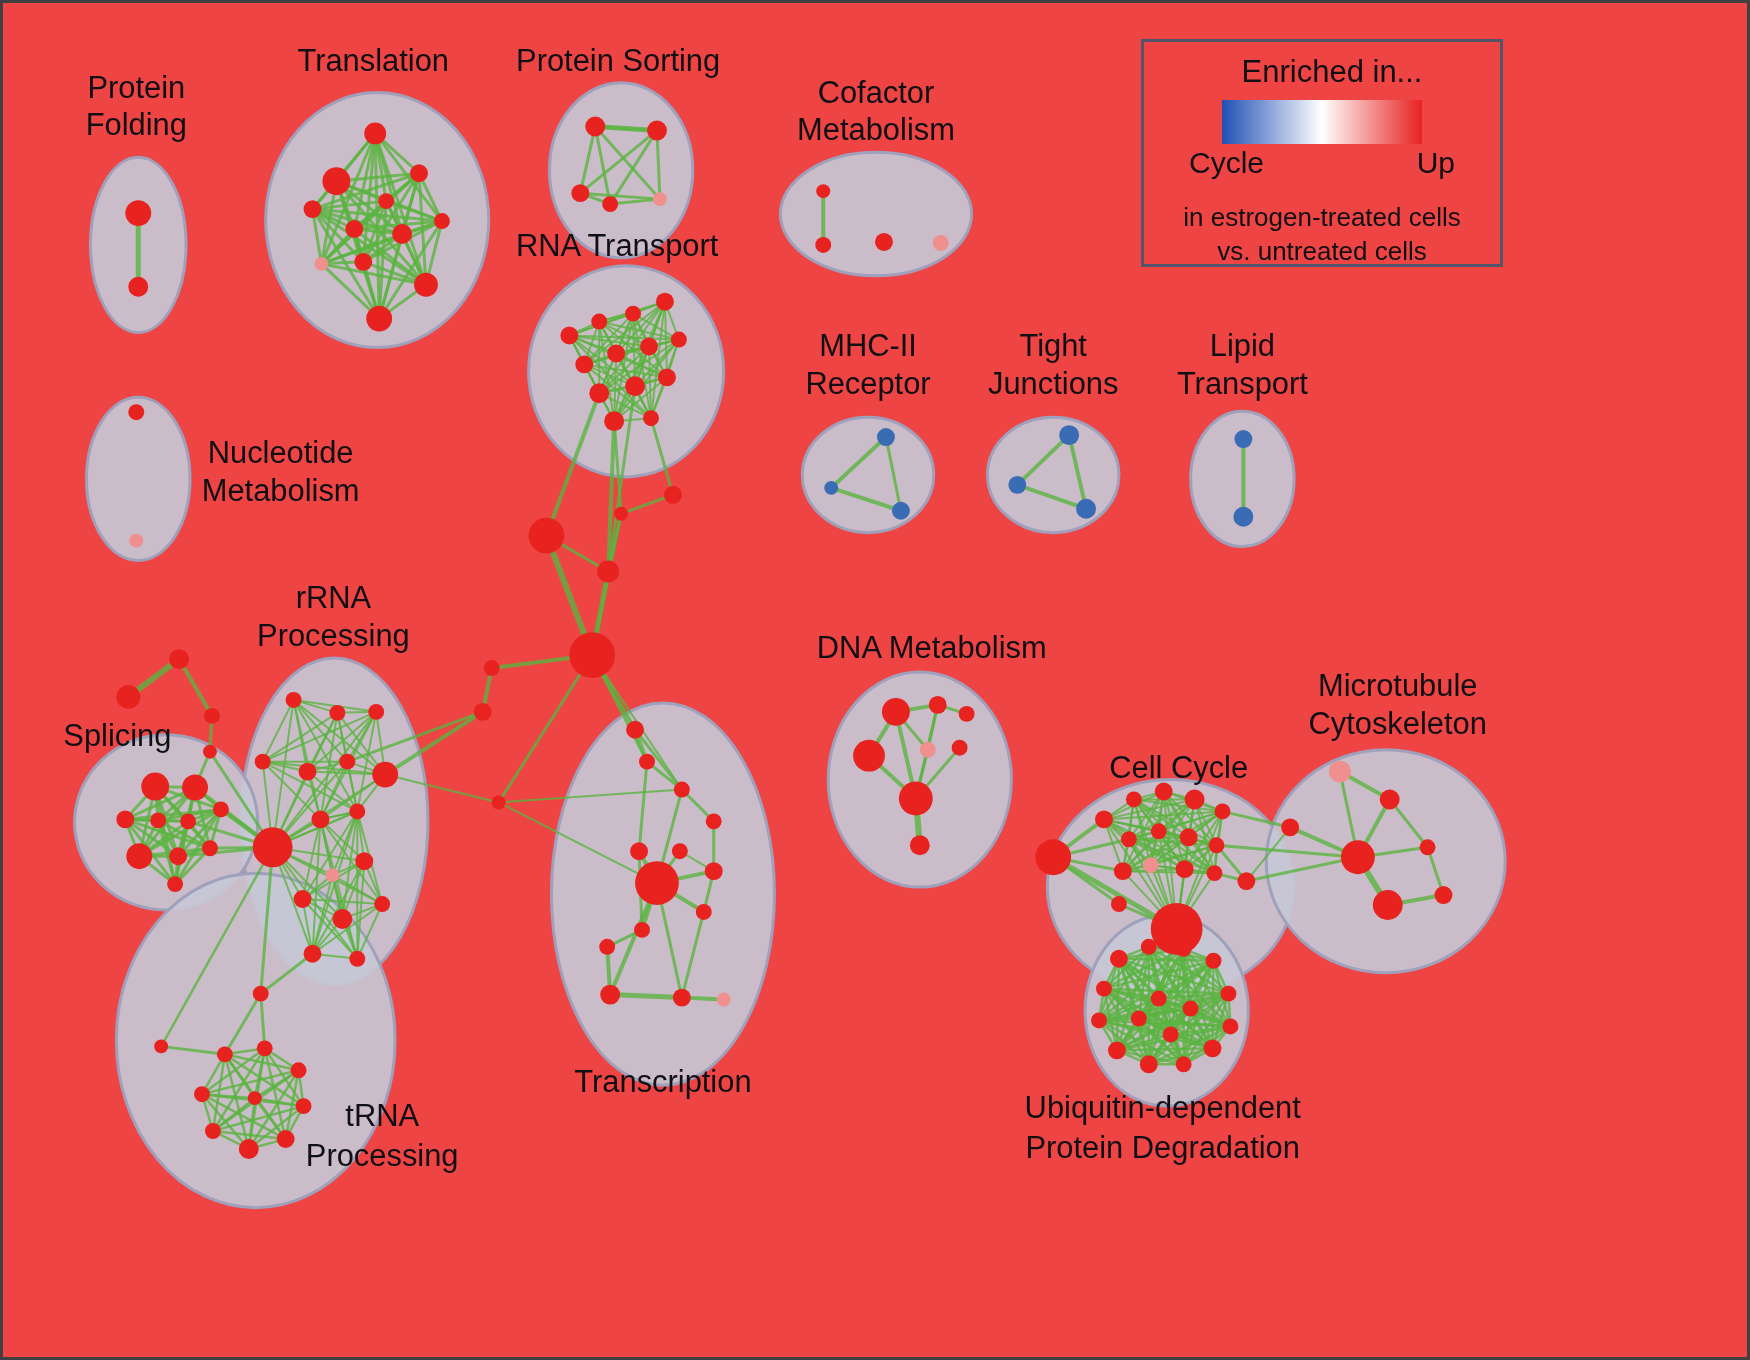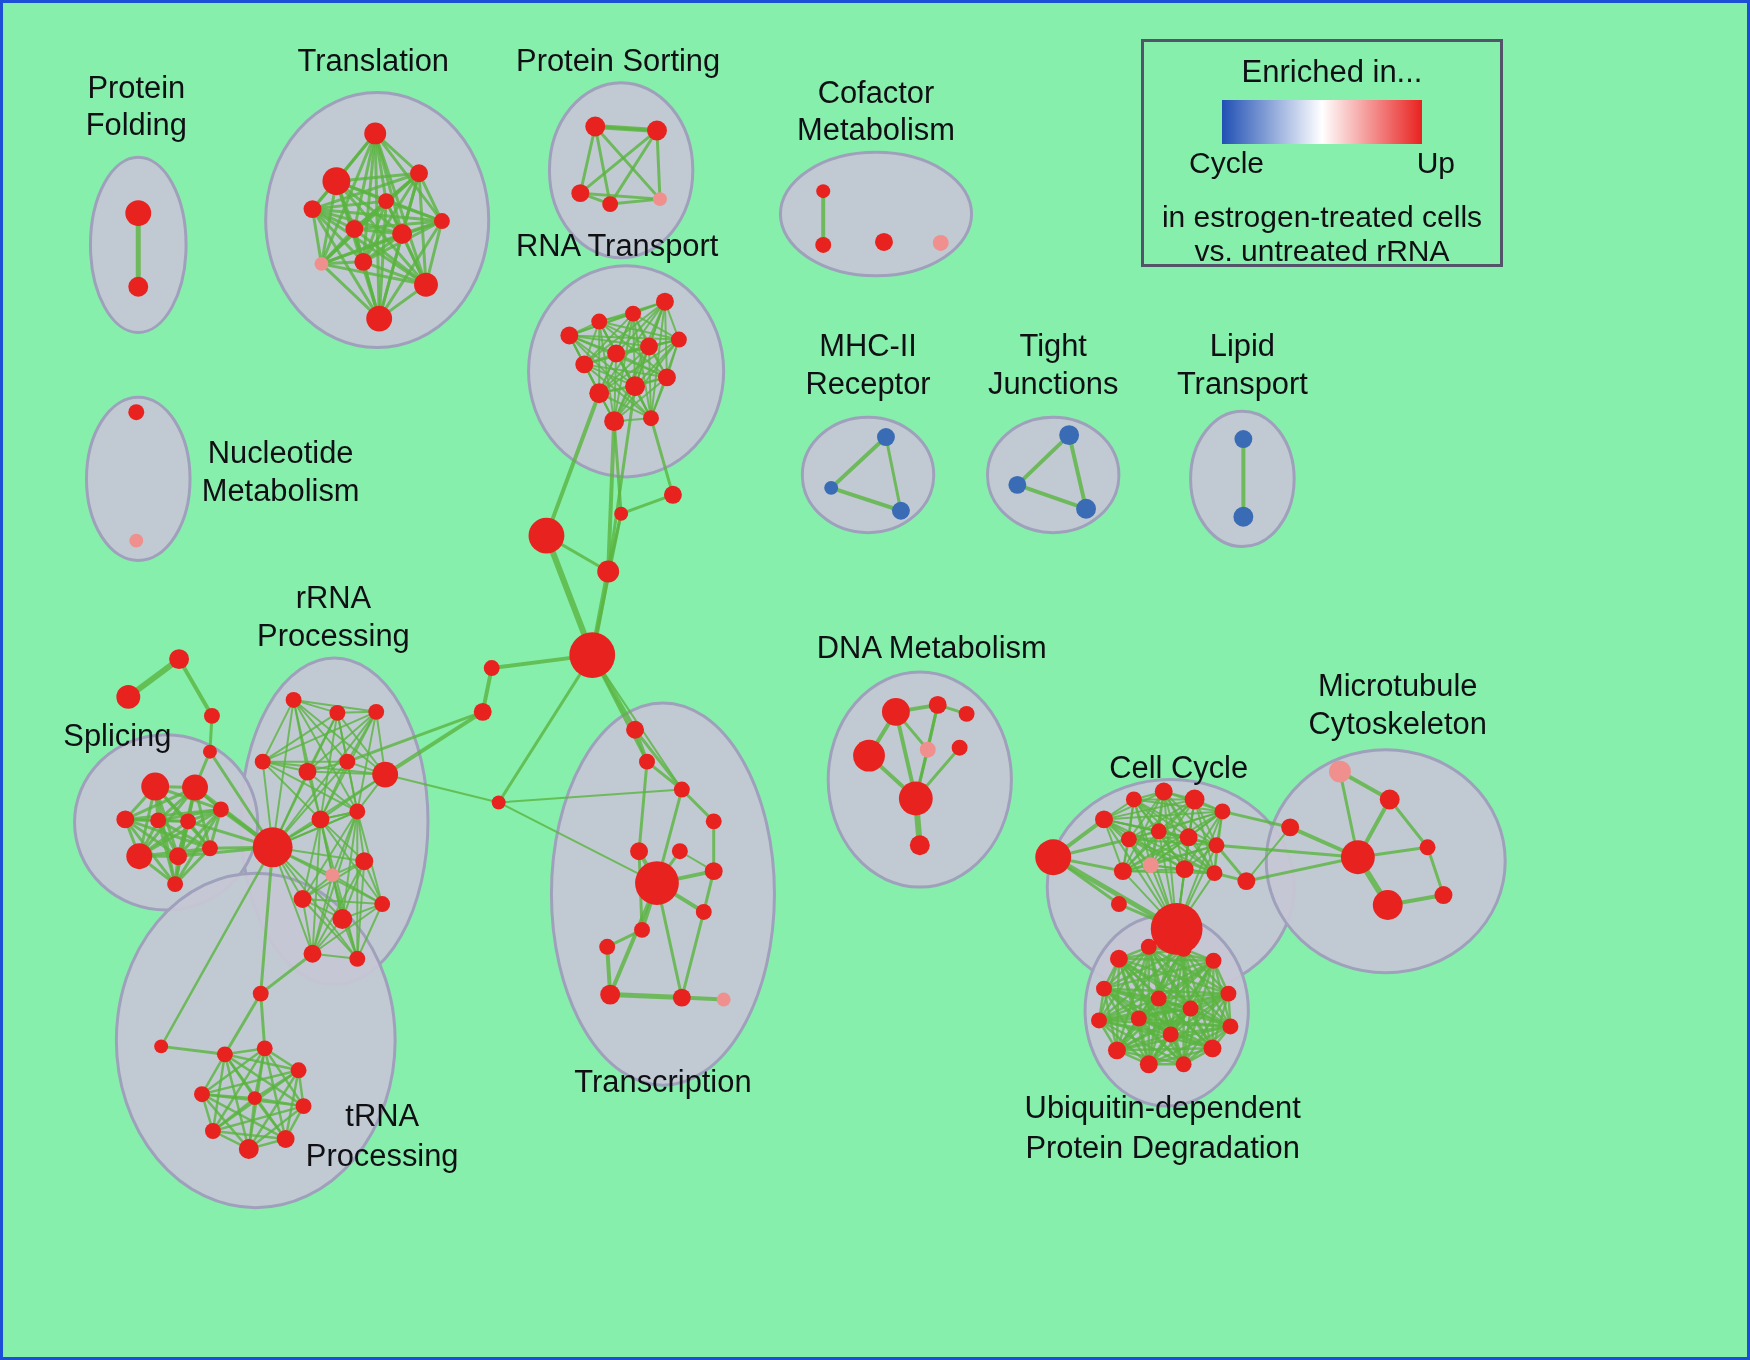--- a/index.html
+++ b/index.html
@@ -1,21 +1,21 @@
 <!DOCTYPE html>
 <html><head>
 <meta charset="utf-8">
 <style>
   html, body { margin: 0; padding: 0; background: #e9e9f2; }
   .figure {
     position: relative;
     width: 1744px;
     height: 1354px;
-    border: 3px solid #1d4ed8;
-    background: #86efac;
+    border: 3px solid #404040;
+    background: #ef4444;
     overflow: hidden;
     font-family: "Liberation Sans", sans-serif;
   }
   #network-svg { position: absolute; left: 0; top: 0; width: 100%; height: 100%; }
   .cluster-ellipse { fill: #c7c7d5; fill-opacity: 0.92; stroke: #9fa0bb; stroke-width: 3; }
   .cluster-label {
     font-family: "Liberation Sans", sans-serif;
     font-size: 31px;
     fill: #101014;
     text-anchor: middle;
@@ -26,21 +26,21 @@
     width: 362px; height: 228px;
     border: 3px solid #53546a;
     box-sizing: border-box;
     text-align: center;
     z-index: 5;
     color: #101014;
   }
   .legend-title { font-size: 31px; margin-top: 12px; margin-left: 20px; }
   .legend-gradient { width: 200px; height: 44px; margin: 10px auto 2px auto; }
   .legend-scale { display: flex; justify-content: space-between; width: 266px; margin: 2px auto 6px auto; font-size: 30px; }
-  .legend-caption { font-size: 30px; line-height: 34px; margin-top: 20px; }
+  .legend-caption { font-size: 26px; line-height: 34px; margin-top: 20px; }
 </style>
 </head>
 <body>
 
 <div class="figure">
 
   <svg id="network-svg" viewBox="0 0 1750 1360">
       <g>
         <ellipse cx="135" cy="243" rx="48" ry="88" class="cluster-ellipse"></ellipse>
         <ellipse cx="375" cy="218" rx="112" ry="128" class="cluster-ellipse"></ellipse>
@@ -897,17 +897,17 @@
 
   <div class="legend">
     <div class="legend-title">Enriched in...</div>
     <div class="legend-gradient" style="background: linear-gradient(to right, rgb(32, 80, 180), rgb(255, 255, 255), rgb(232, 34, 32));"></div>
     <div class="legend-scale">
       <span>Cycle</span>
       <span>Up</span>
     </div>
     <div class="legend-caption">
       <div>in estrogen-treated cells</div>
-      <div>vs. untreated rRNA</div>
+      <div>vs. untreated cells</div>
     </div>
   </div>
 
 </div>
 
 </body></html>

